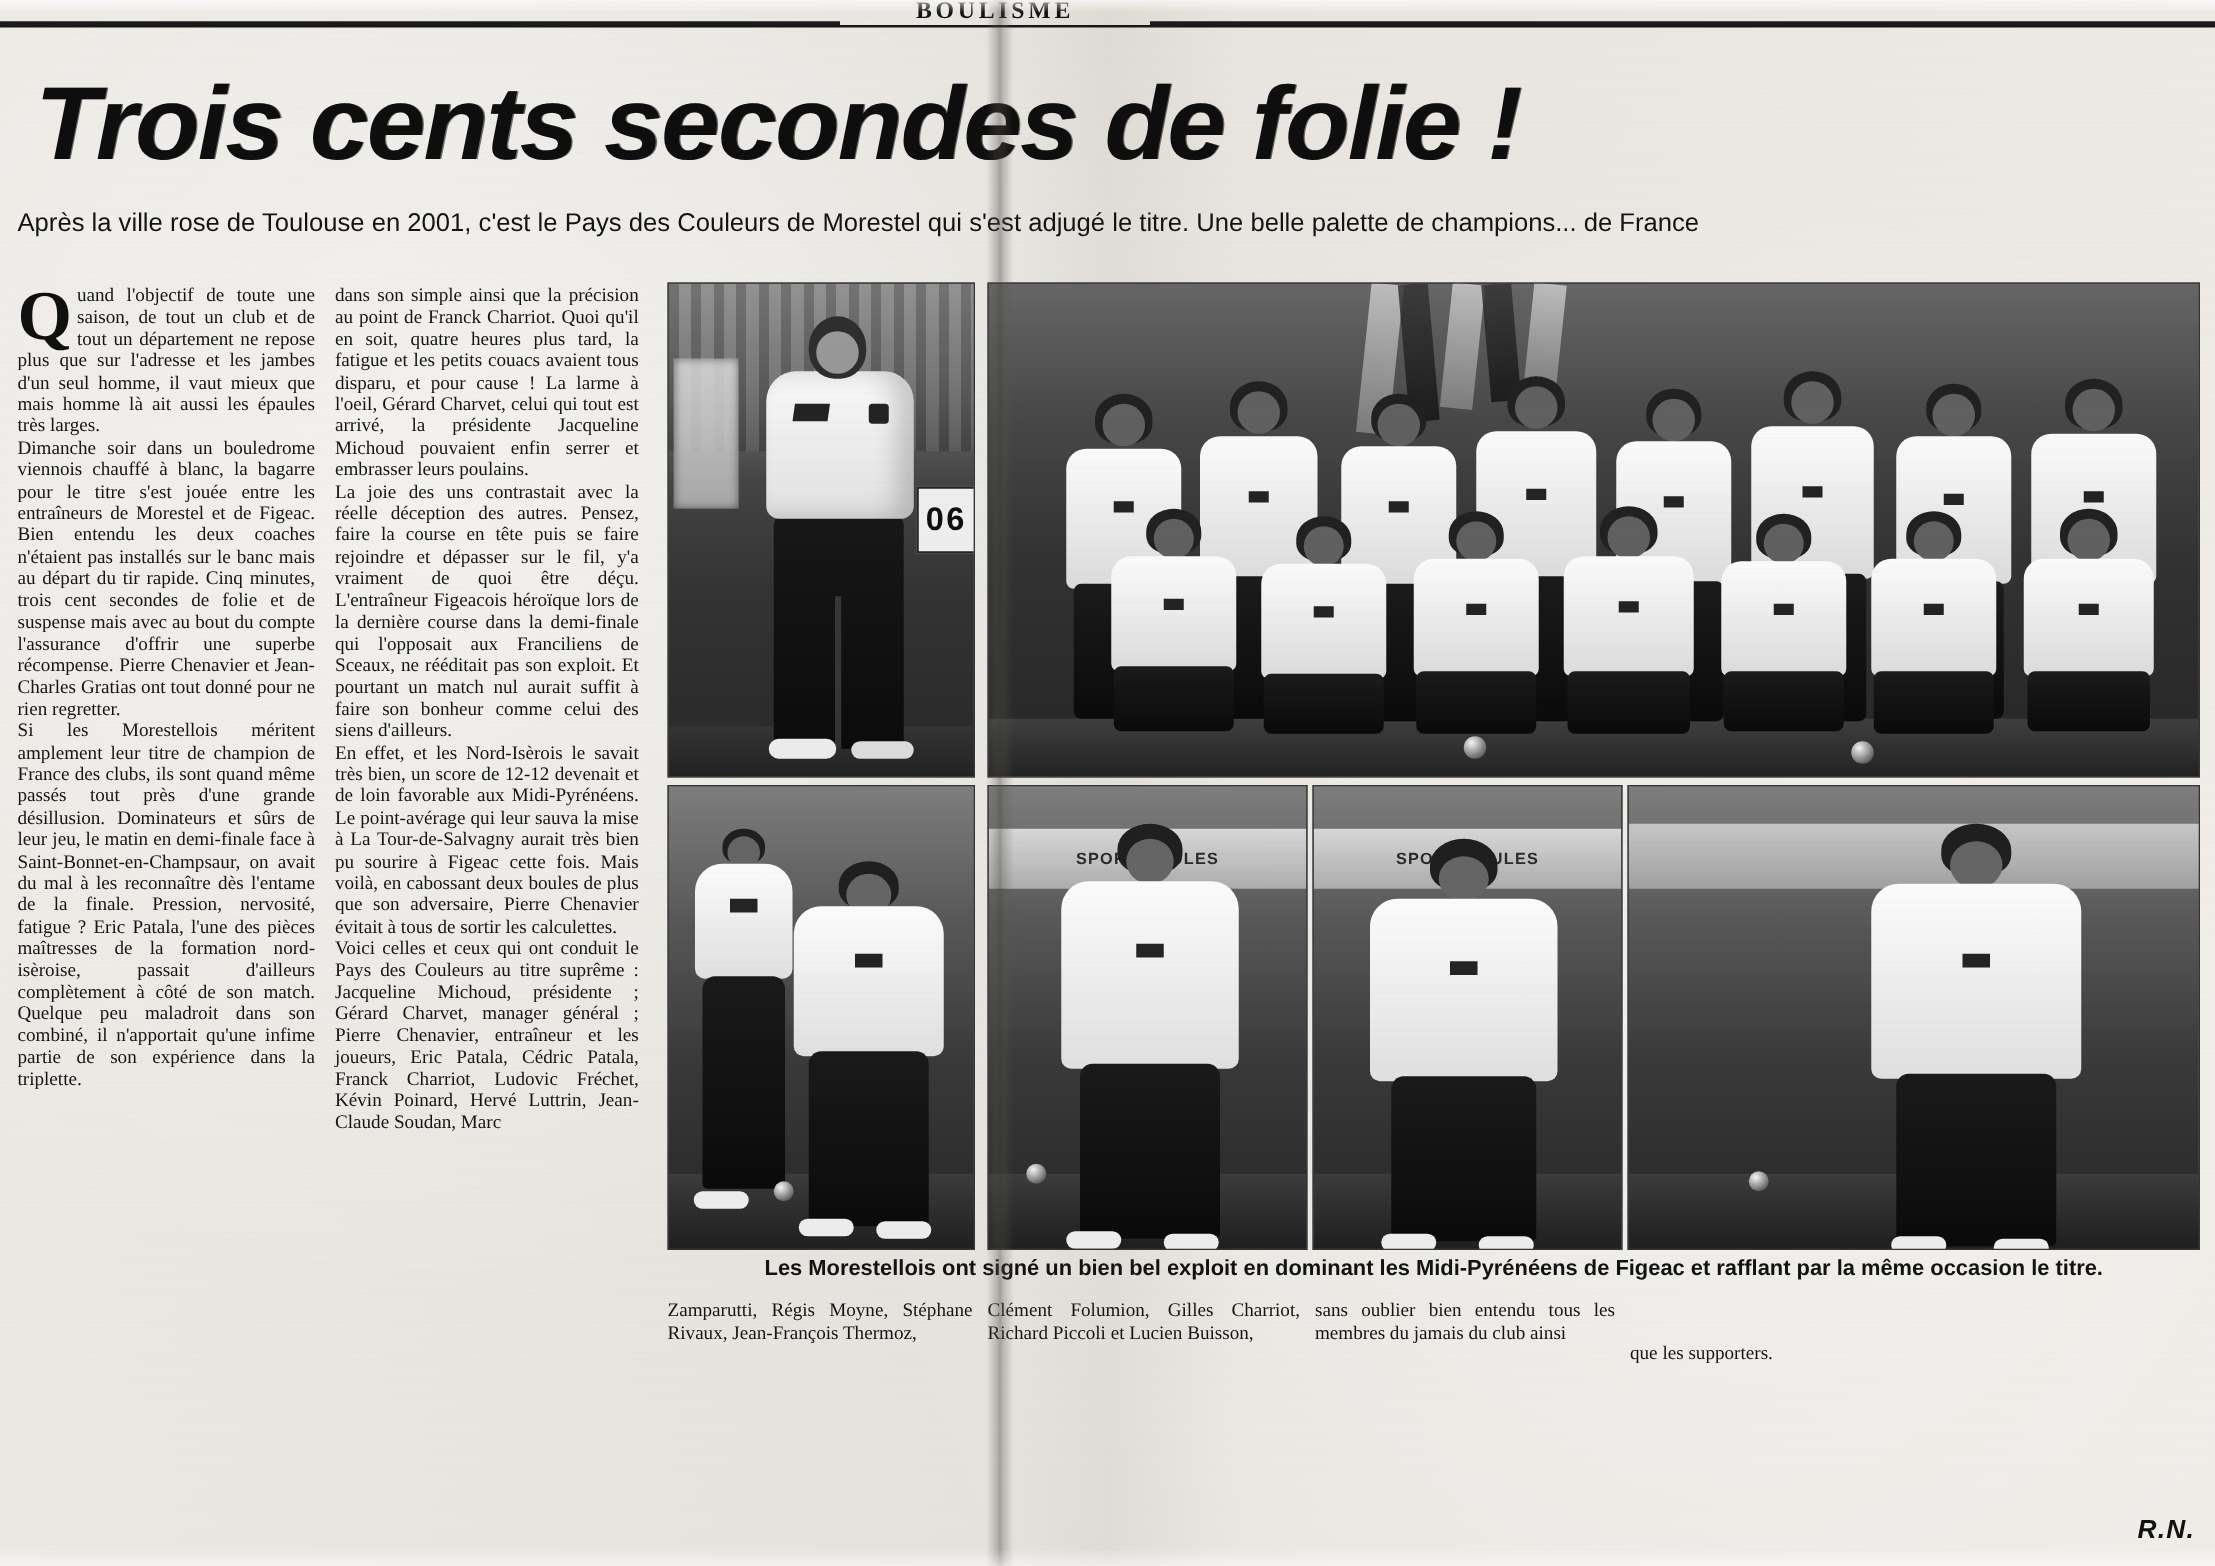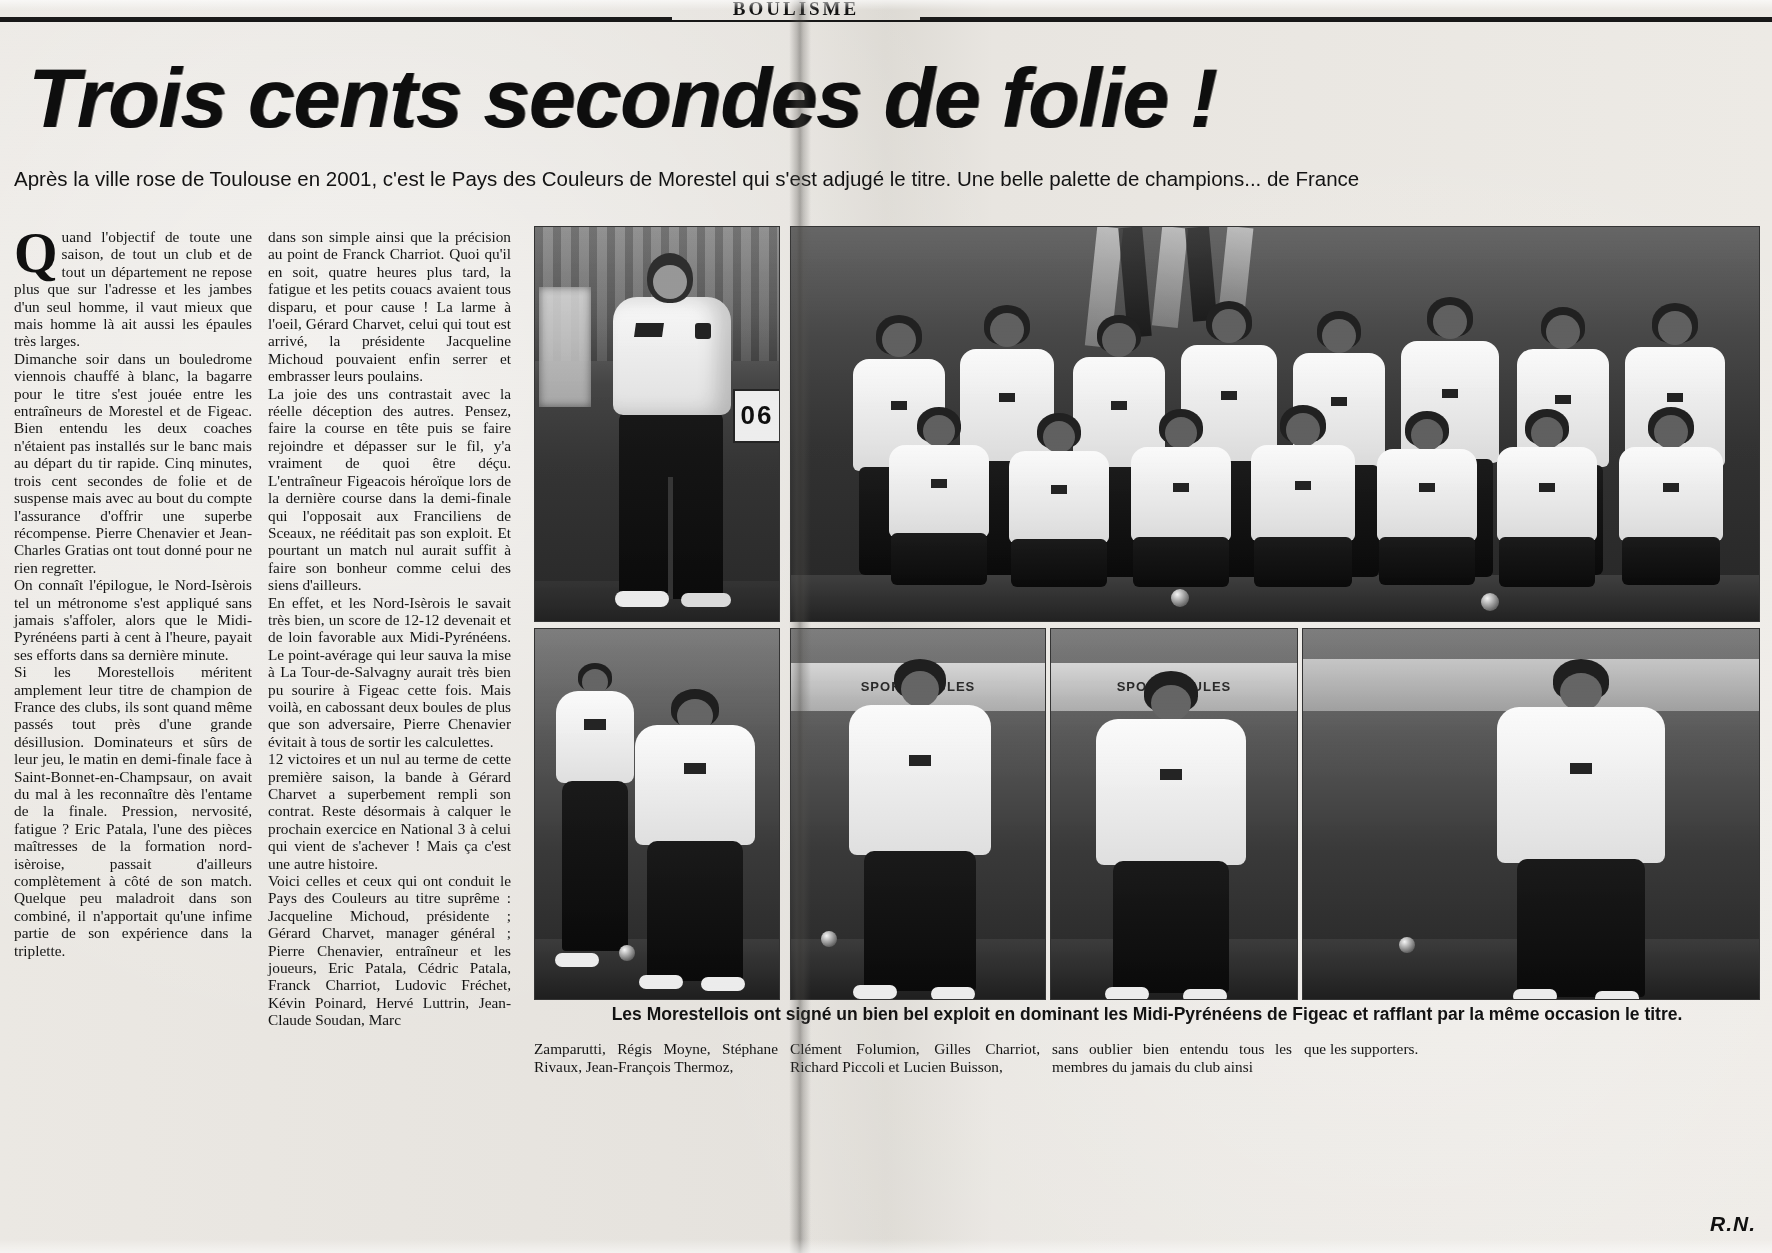--- a/index.html
+++ b/index.html
@@ -323,21 +323,21 @@
     font-family: "Liberation Serif", serif;
     font-size: 15.3px;
     line-height: 17.6px;
     text-align: justify;
     color: #141414;
     top: 1040px;
   }
   #namecol1 { left: 534px; width: 244px; }
   #namecol2 { left: 790px; width: 250px; }
   #namecol3 { left: 1052px; width: 240px; }
-  #namecol4 { left: 1304px; width: 300px; }
+  #namecol4 { left: 1304px; width: 300px; margin-top: 34px; }
 
   #signature {
     position: absolute;
     right: 16px; top: 1212px;
     font-family: "Liberation Sans", sans-serif;
     font-weight: bold;
     font-style: italic;
     font-size: 21px;
     color: #111;
     letter-spacing: 1px;
@@ -366,29 +366,27 @@
   </div>
 
   <div id="headline">Trois cents secondes de folie !</div>
   <div id="standfirst">Après la ville rose de Toulouse en 2001, c'est le Pays des Couleurs de Morestel qui s'est adjugé le titre. Une belle palette de champions... de France</div>
 
   <div class="col" id="col1">
     <p>
       <span class="dropcap">Q</span><span>uand l'objectif de toute une saison, de tout un club et de tout un département ne repose plus que sur l'adresse et les jambes d'un seul homme, il vaut mieux que mais homme là ait aussi les épaules très larges.</span>
     </p>
     <p>Dimanche soir dans un bouledrome viennois chauffé à blanc, la bagarre pour le titre s'est jouée entre les entraîneurs de Morestel et de Figeac. Bien entendu les deux coaches n'étaient pas installés sur le banc mais au départ du tir rapide. Cinq minutes, trois cent secondes de folie et de suspense mais avec au bout du compte l'assurance d'offrir une superbe récompense. Pierre Chenavier et Jean-Charles Gratias ont tout donné pour ne rien regretter.</p>
-    <p>On connaît l'épilogue, le Nord-Isèrois tel un métronome s'est appliqué sans jamais s'affoler, alors que le Midi-Pyrénéens parti à cent à l'heure, payait ses efforts dans sa dernière minute.</p>
     <p>Si les Morestellois méritent amplement leur titre de champion de France des clubs, ils sont quand même passés tout près d'une grande désillusion. Dominateurs et sûrs de leur jeu, le matin en demi-finale face à Saint-Bonnet-en-Champsaur, on avait du mal à les reconnaître dès l'entame de la finale. Pression, nervosité, fatigue ? Eric Patala, l'une des pièces maîtresses de la formation nord-isèroise, passait d'ailleurs complètement à côté de son match. Quelque peu maladroit dans son combiné, il n'apportait qu'une infime partie de son expérience dans la triplette.</p>
   </div>
 
   <div class="col" id="col2">
     <p>dans son simple ainsi que la précision au point de Franck Charriot. Quoi qu'il en soit, quatre heures plus tard, la fatigue et les petits couacs avaient tous disparu, et pour cause ! La larme à l'oeil, Gérard Charvet, celui qui tout est arrivé, la présidente Jacqueline Michoud pouvaient enfin serrer et embrasser leurs poulains.</p>
     <p>La joie des uns contrastait avec la réelle déception des autres. Pensez, faire la course en tête puis se faire rejoindre et dépasser sur le fil, y'a vraiment de quoi être déçu. L'entraîneur Figeacois héroïque lors de la dernière course dans la demi-finale qui l'opposait aux Franciliens de Sceaux, ne rééditait pas son exploit. Et pourtant un match nul aurait suffit à faire son bonheur comme celui des siens d'ailleurs.</p>
     <p>En effet, et les Nord-Isèrois le savait très bien, un score de 12-12 devenait et de loin favorable aux Midi-Pyrénéens. Le point-avérage qui leur sauva la mise à La Tour-de-Salvagny aurait très bien pu sourire à Figeac cette fois. Mais voilà, en cabossant deux boules de plus que son adversaire, Pierre Chenavier évitait à tous de sortir les calculettes.</p>
-    <p>12 victoires et un nul au terme de cette première saison, la bande à Gérard Charvet a superbement rempli son contrat. Reste désormais à calquer le prochain exercice en National 3 à celui qui vient de s'achever ! Mais ça c'est une autre histoire.</p>
     <p>Voici celles et ceux qui ont conduit le Pays des Couleurs au titre suprême : Jacqueline Michoud, présidente ; Gérard Charvet, manager général ; Pierre Chenavier, entraîneur et les joueurs, Eric Patala, Cédric Patala, Franck Charriot, Ludovic Fréchet, Kévin Poinard, Hervé Luttrin, Jean-Claude Soudan, Marc</p>
   </div>
 
   <div class="photo" id="photo1">
     <div class="bg"></div>
     <div class="wallpanel"></div>
     <div class="banner"></div>
     <div class="floor"></div>
     <div class="pants"></div>
     <div class="legsplit"></div>

